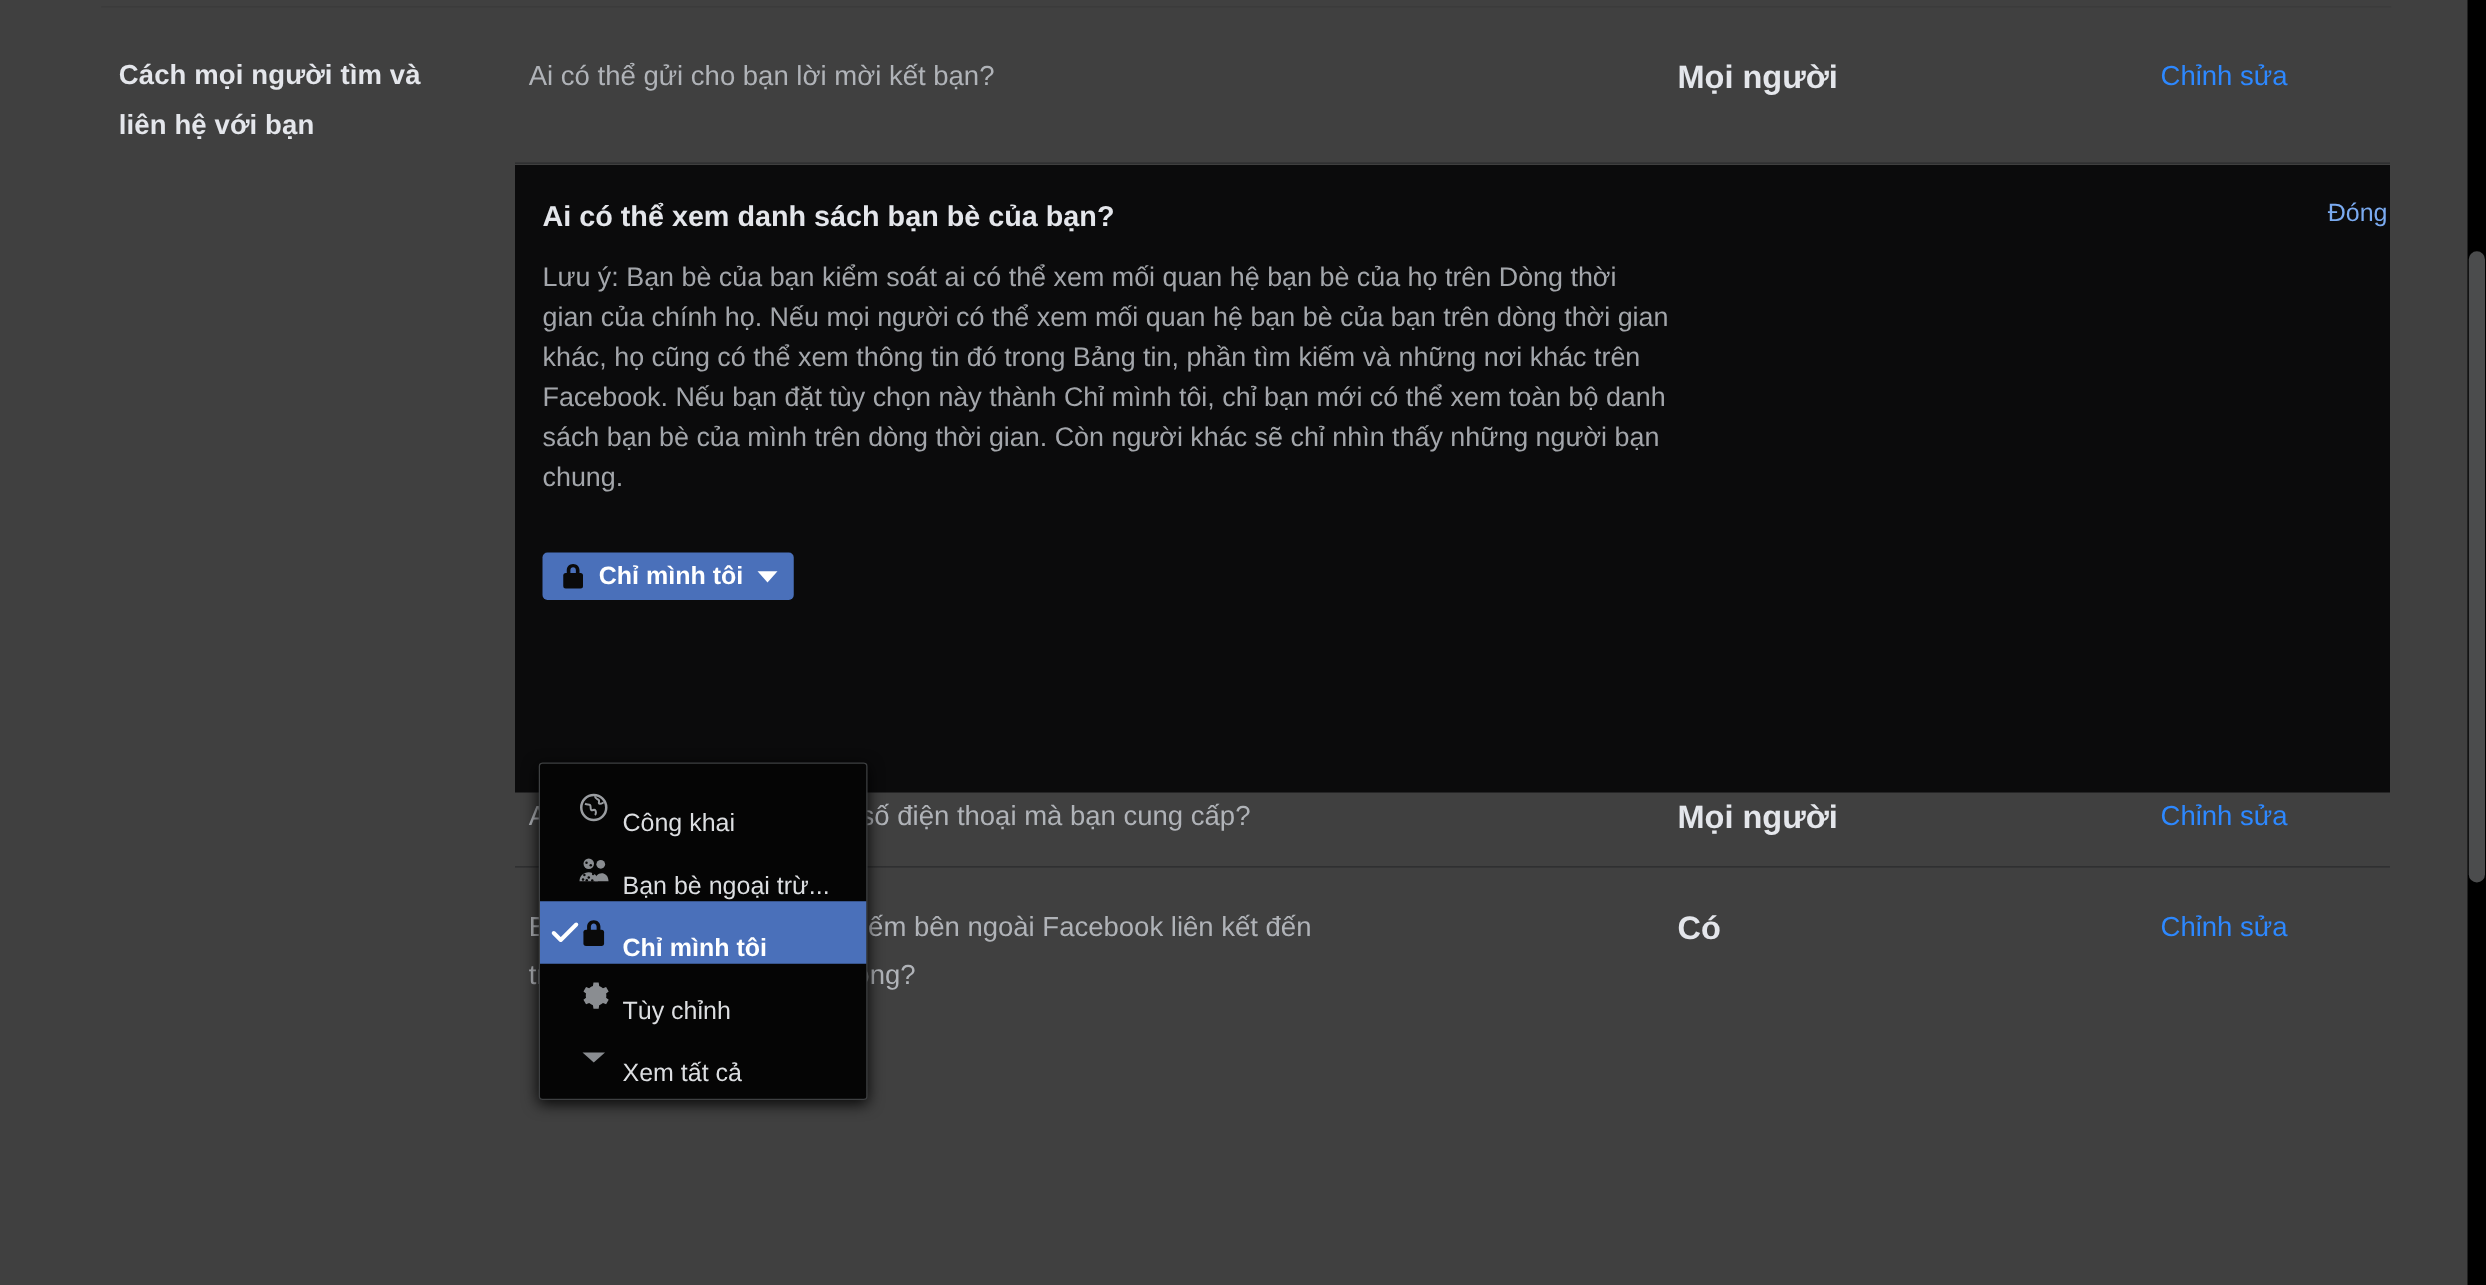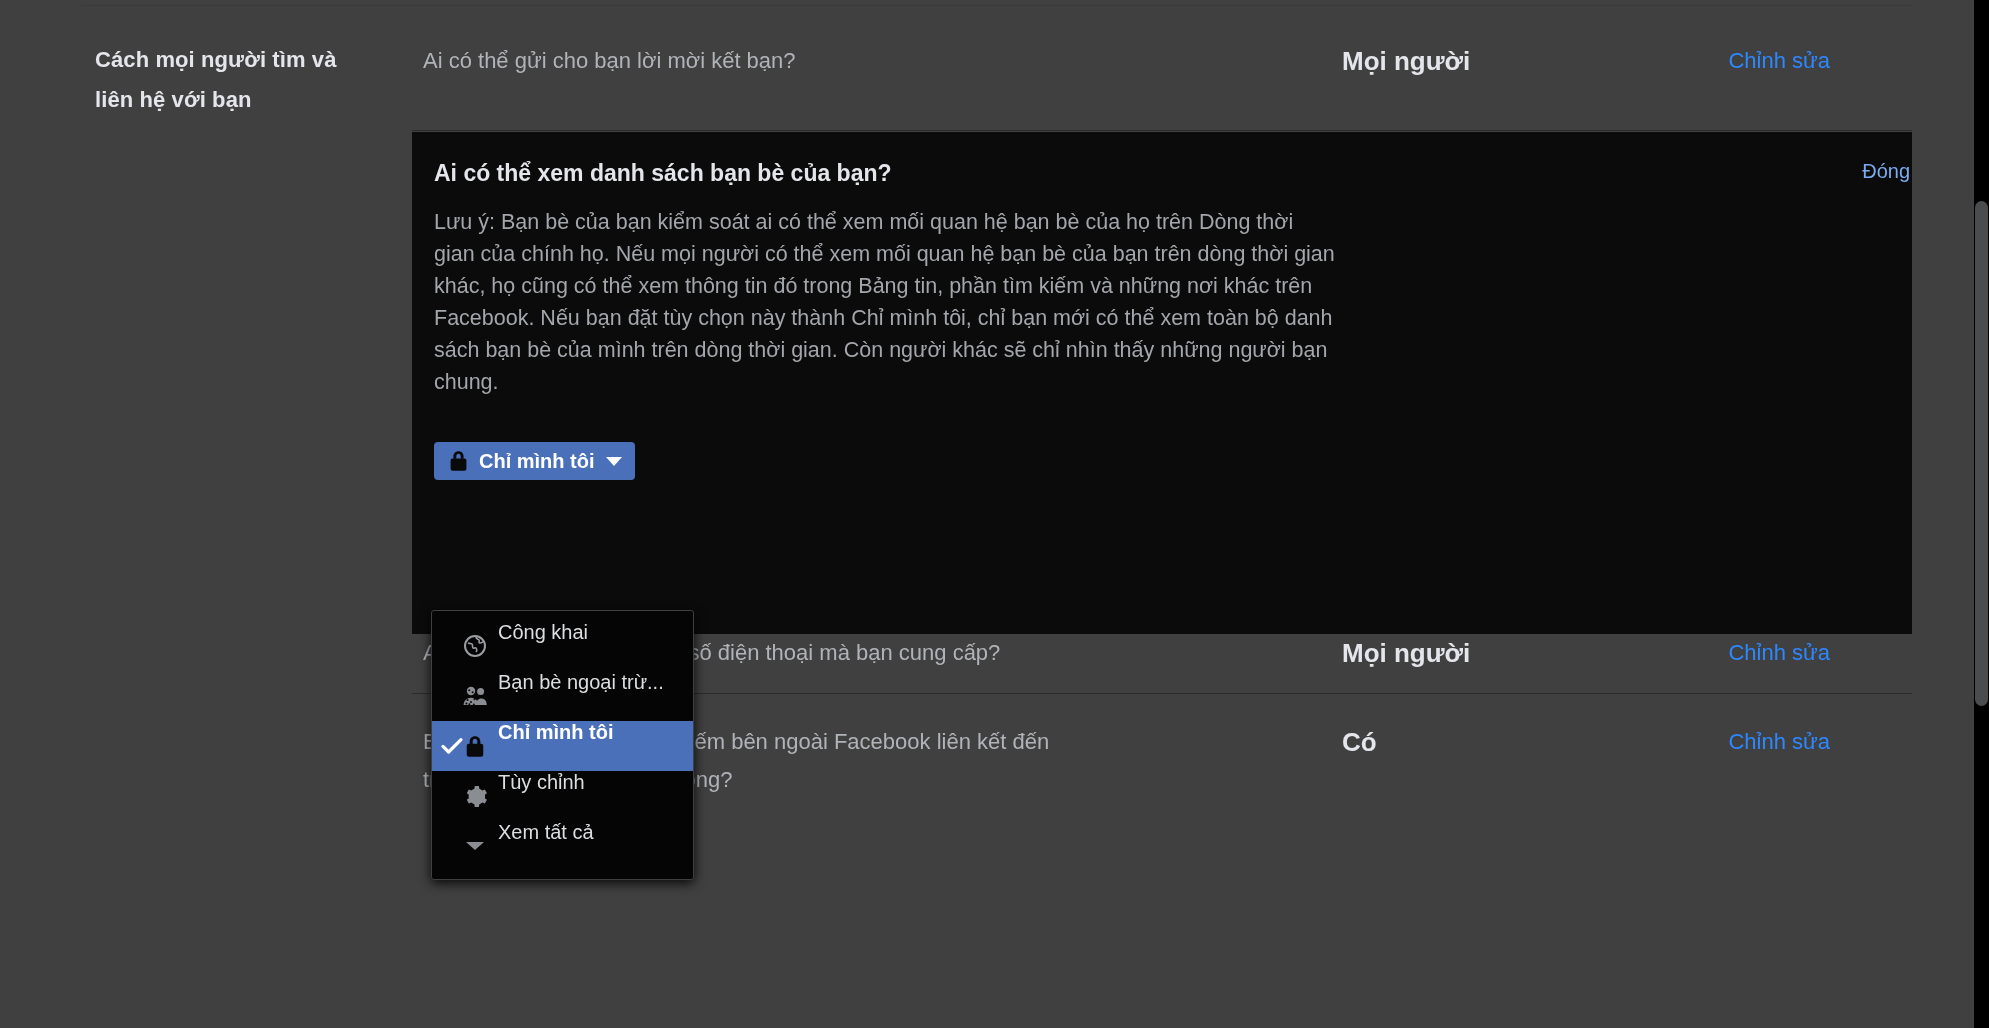--- a/index.html
+++ b/index.html
@@ -82,21 +82,21 @@
   }
 
   
   .menu {
     position: absolute; left: 431px; top: 610px; width: 263px;
     background: #050505; border: 1px solid #3e4042; border-radius: 3px;
     padding: 10px 0 8px 0; z-index: 40;
     box-shadow: 0 3px 12px rgba(0,0,0,.9);
   }
   .menu-item {
-    position: relative; height: 50px; display: flex; align-items: flex-start;
+    position: relative; height: 50px; display: flex; align-items: flex-end;
     padding-left: 66px; cursor: pointer;
   }
   .menu-item .mlabel { color: #dcdee1; font-size: 20px; white-space: nowrap; }
   .menu-item.selected { background: #4a70ba; }
   .menu-item.selected .mlabel { color: #ffffff; font-weight: 700; }
   .menu-item .micon {
     position: absolute; left: 30px; top: 50%; transform: translateY(-50%);
     width: 26px; height: 26px; display: flex; align-items: center; justify-content: center;
   }
   .menu-item .check {

